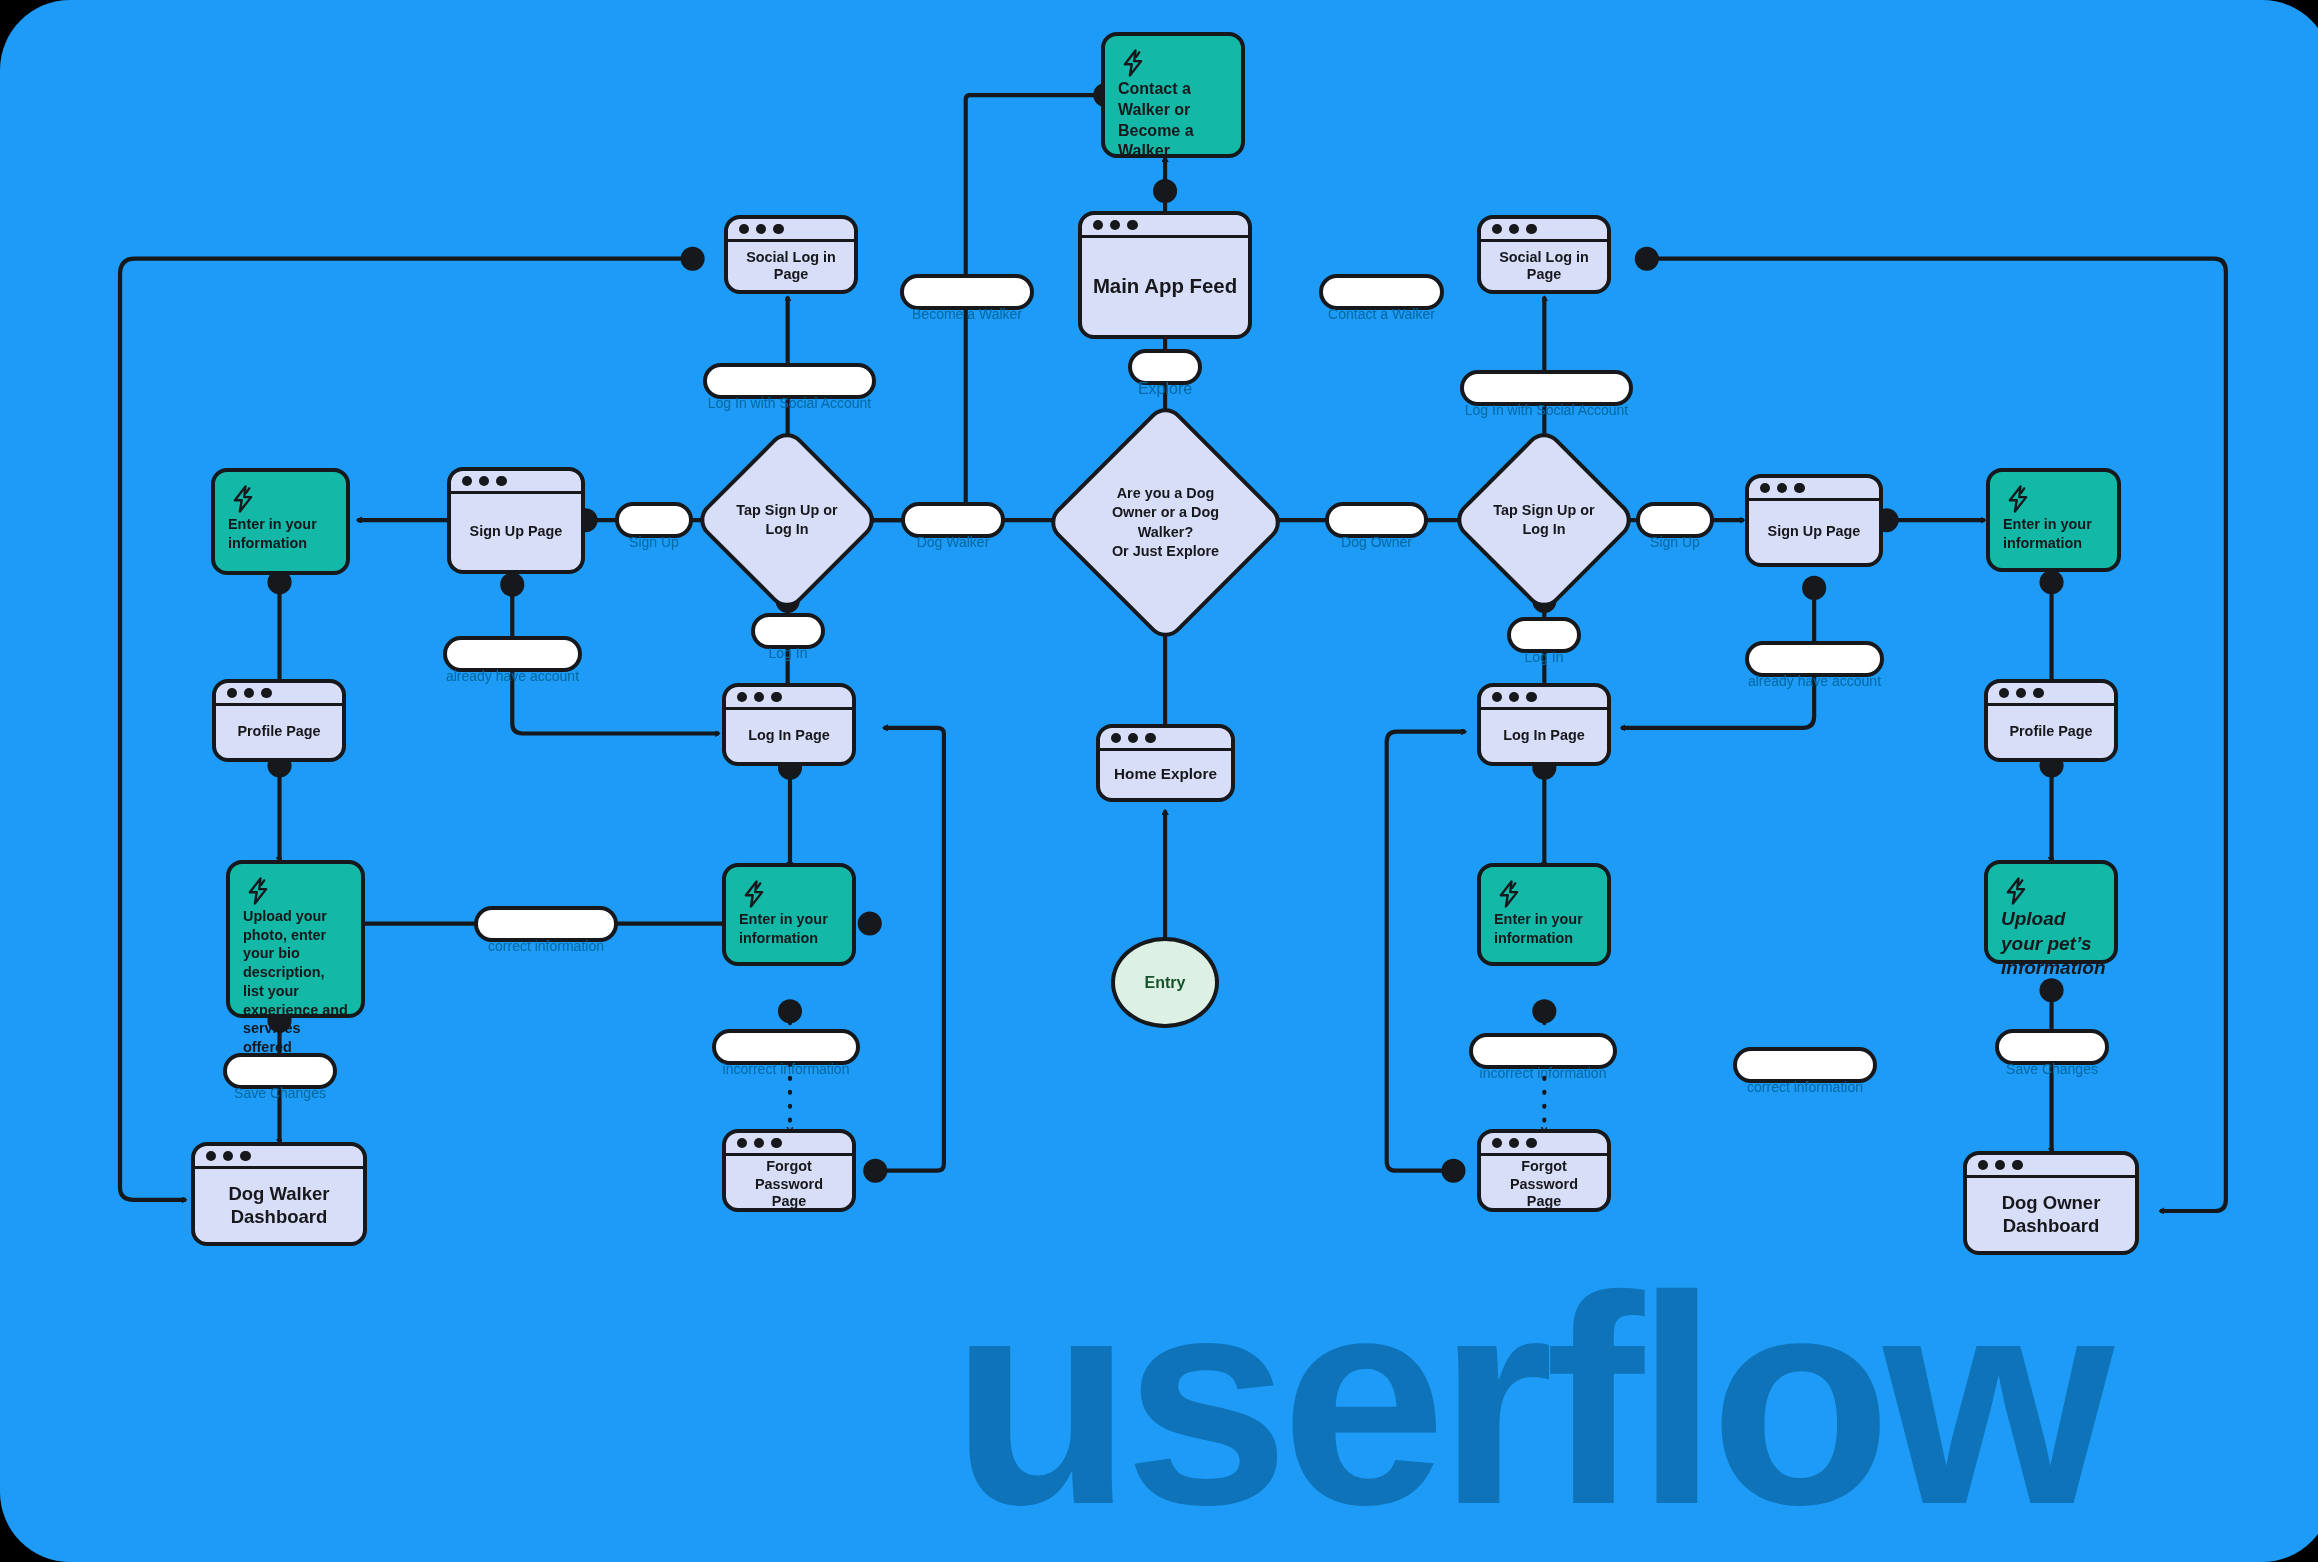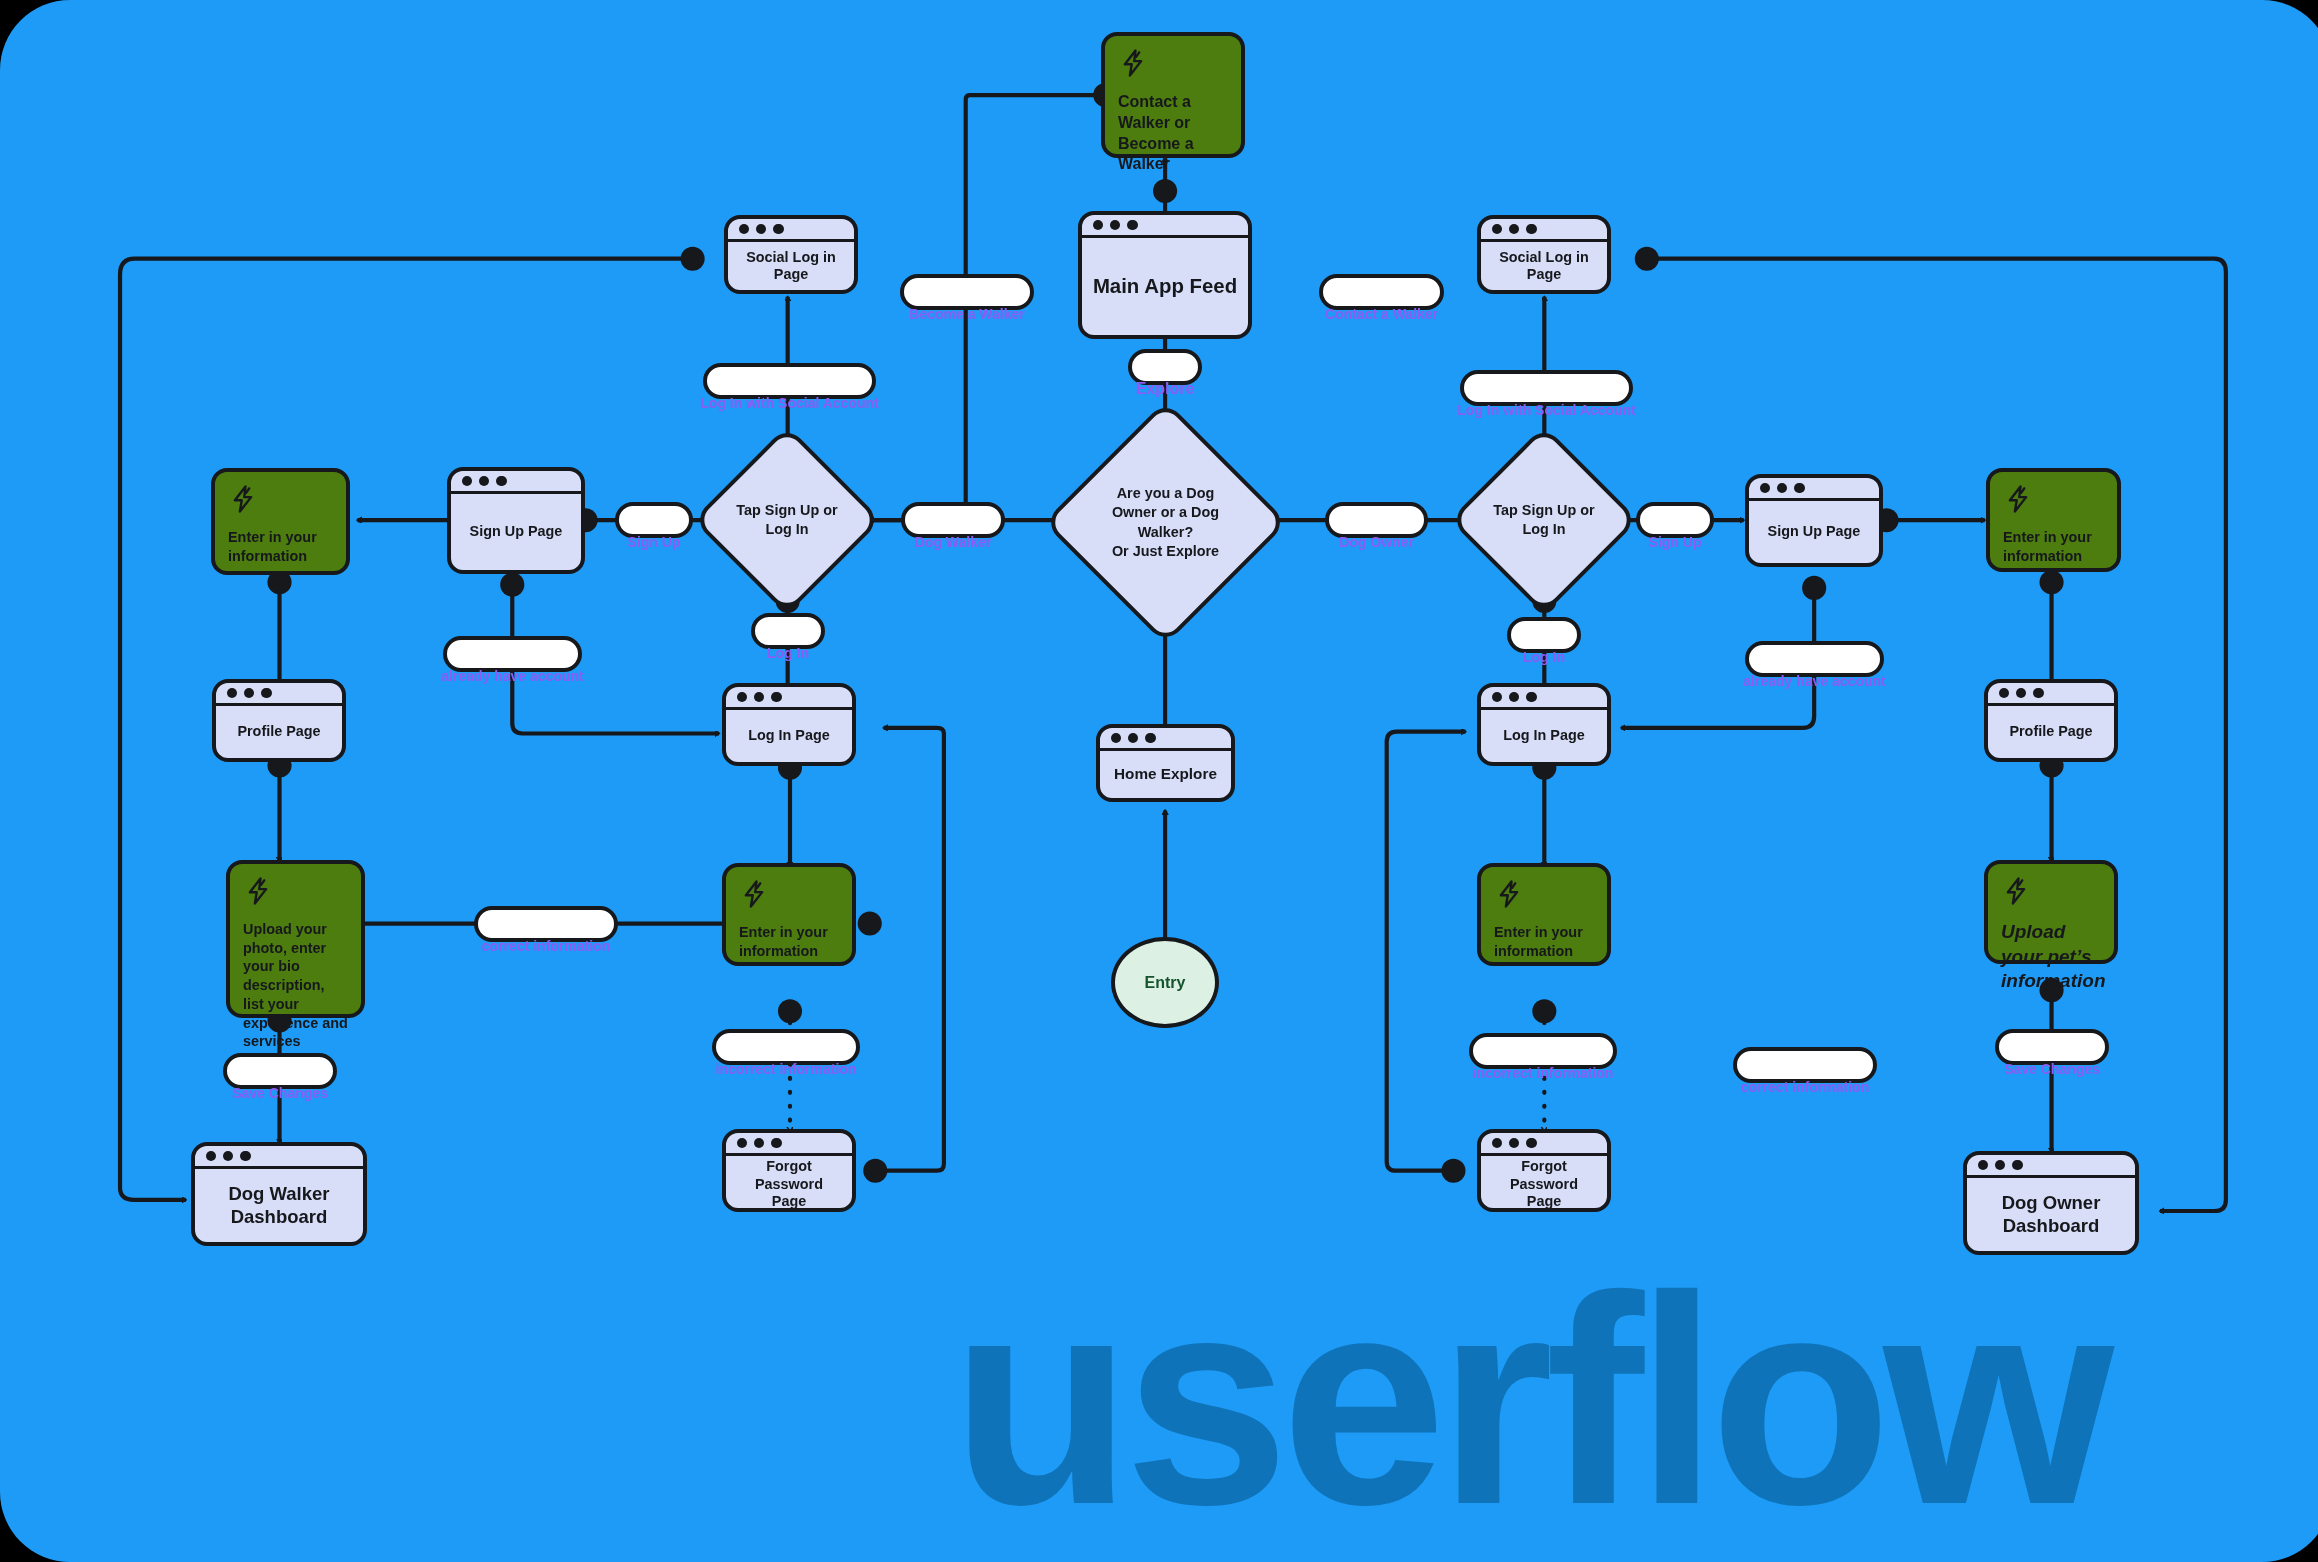--- a/index.html
+++ b/index.html
@@ -33,22 +33,22 @@
   .screen .body{
     flex:1 1 auto;display:flex;align-items:center;justify-content:center;
     text-align:center;padding:1.9px 5.6px;
   }
   .screen .body span{
     font-weight:bold;color:#16181C;line-height:1.22;display:block;
   }
 
   
   .action{
-    background:#4d7c0f;border:4.2px solid #16181C;border-radius:16px;
-    padding:12px 13px;display:flex;flex-direction:column;gap:14px;
+    background:#14b8a6;border:4.2px solid #16181C;border-radius:16px;
+    padding:12px 13px;display:flex;flex-direction:column;gap:1px;
   }
   .action .bolt{width:30px;height:30px;flex:0 0 auto;}
   .action span{
     font-weight:bold;color:#16181C;line-height:1.3;display:block;
   }
 
   
   .decision{
     display:flex;align-items:center;justify-content:center;
   }
@@ -70,21 +70,21 @@
     display:flex;align-items:center;justify-content:center;
   }
   .entry span{font-weight:bold;color:#14532d;text-align:right;}
 
   
   .pill{
     background:#FFFFFF;border:4.2px solid #16181C;border-radius:28px;
     display:flex;align-items:center;justify-content:center;
     padding:0 12px;white-space:nowrap;
   }
-  .pill span{font-weight:bold;color:#8b5cf6;margin-top:44px;}
+  .pill span{font-weight:normal;color:#0369a1;margin-top:44px;}
 </style>
 </head>
 <body>
 
 <div id="stage">
 <div id="canvas">
 
   <div id="watermark">userflow</div>
 
   <svg id="wires" viewBox="0 0 5028 3369" xmlns="http://www.w3.org/2000/svg">

